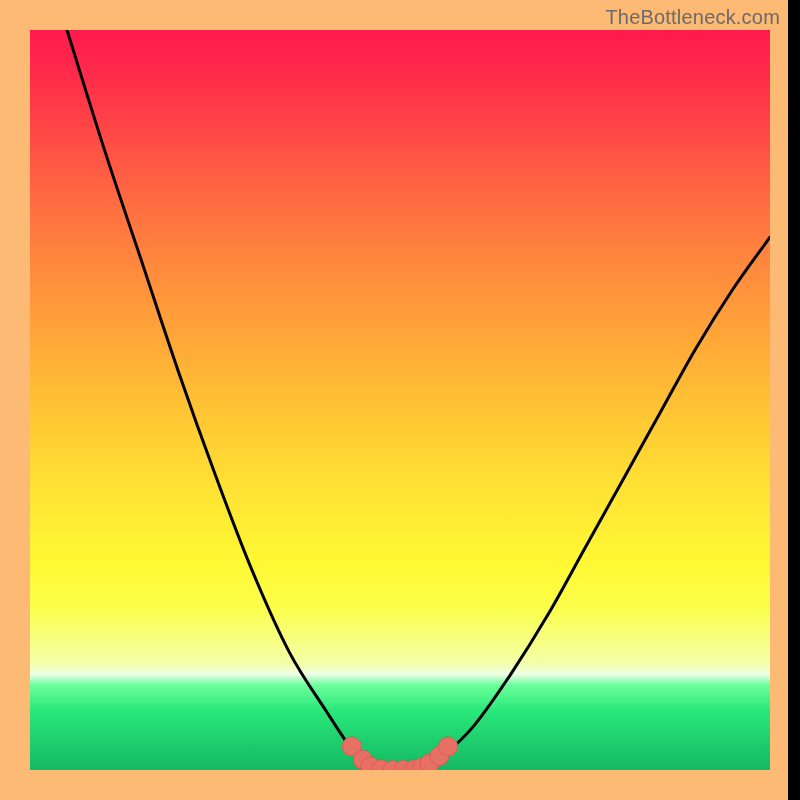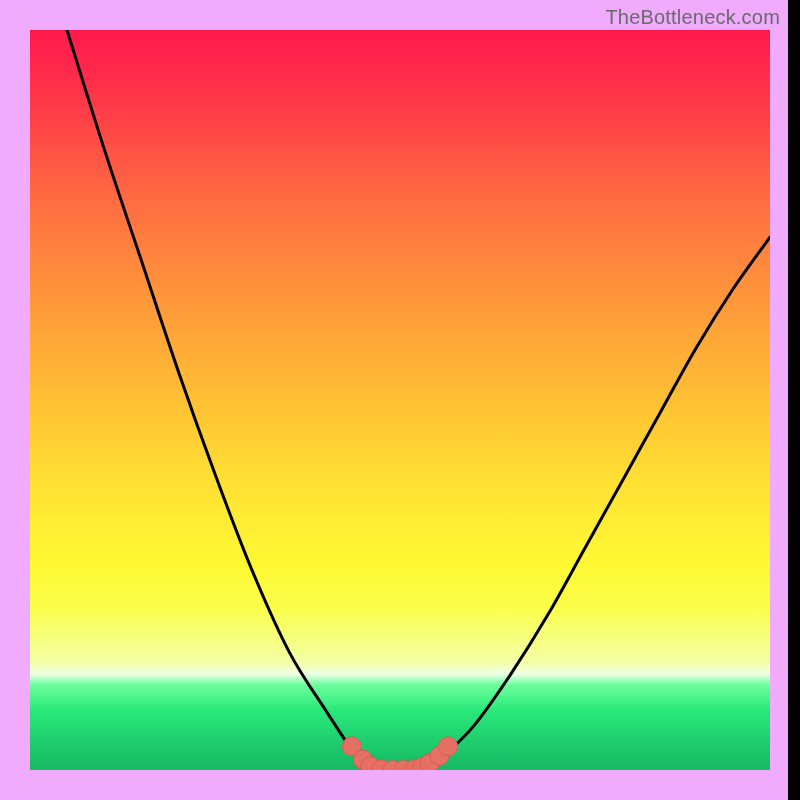--- a/index.html
+++ b/index.html
@@ -8,21 +8,21 @@
     width: 800px;
     height: 800px;
     background: #000;
     overflow: hidden;
     font-family: Arial, Helvetica, sans-serif;
   }
   .frame {
     position: relative;
     width: 788px;
     height: 800px;
-    background: #f0abfc;
+    background: #fdba74;
   }
   .plot-area {
     position: absolute;
     left: 30px;
     top: 30px;
     width: 740px;
     height: 740px;
     background: linear-gradient(to bottom,
       #ff1a4d 0%,
       #ff2b4a 6%,

